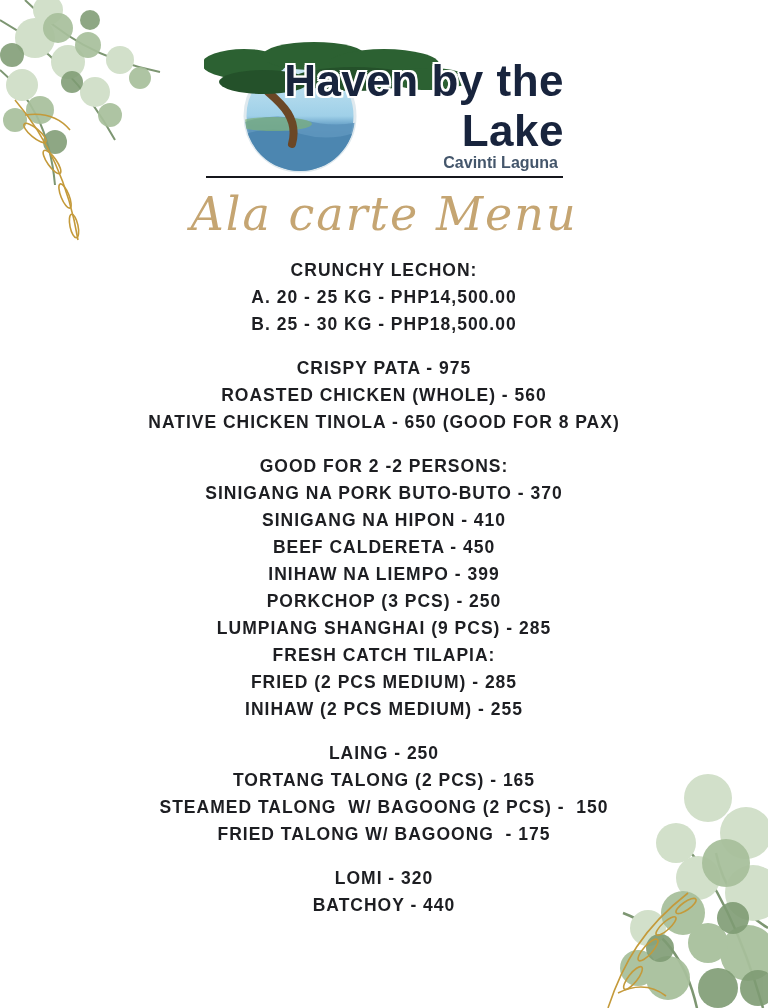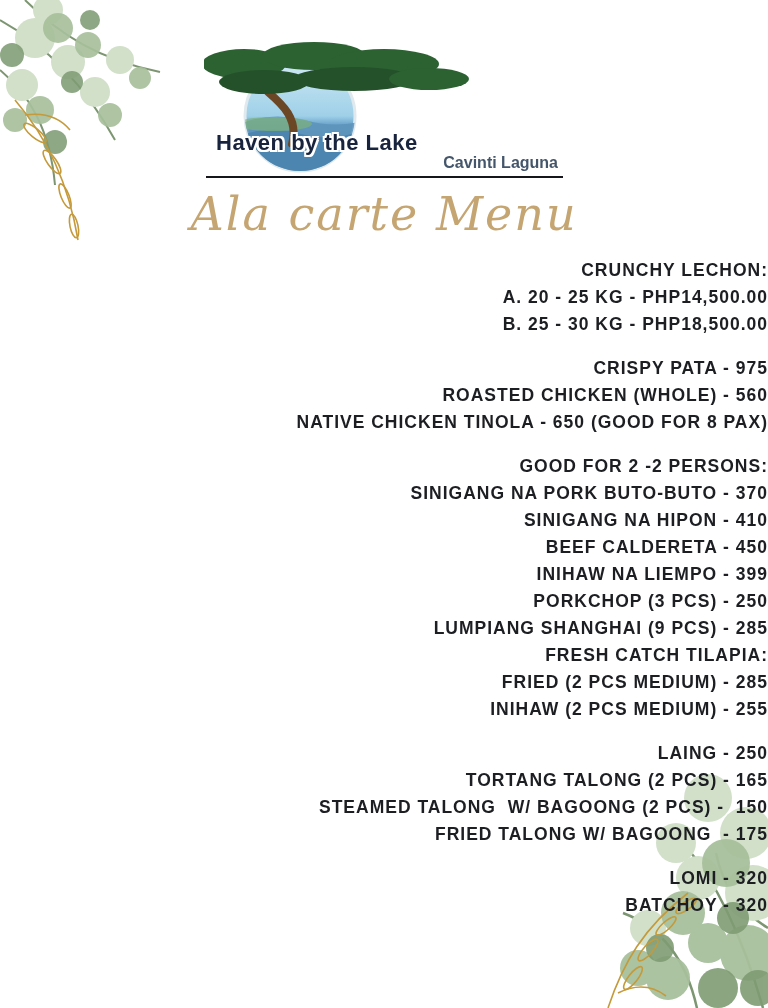--- a/index.html
+++ b/index.html
@@ -21,23 +21,23 @@
   
   .logo-block {
     position: relative;
     width: 360px;
     height: 138px;
     margin: 34px auto 0;
   }
   .logo-art { position: absolute; top: 0; left: 0; }
   .brand-name {
     position: absolute;
-    left: 12px; right: 0; bottom: 16px;
-    text-align: left;
-    font-size: 22px;
+    left: 0; right: 0; bottom: 16px;
+    text-align: right;
+    font-size: 44px;
     font-weight: 700;
     letter-spacing: 0.5px;
     color: var(--brand-navy, #18243d);
     text-shadow:
       -2px -2px 0 #fff, 2px -2px 0 #fff, -2px 2px 0 #fff, 2px 2px 0 #fff,
       0 -2px 0 #fff, 0 2px 0 #fff, -2px 0 0 #fff, 2px 0 0 #fff;
   }
   .brand-location {
     position: absolute;
     right: 6px; bottom: 0px;
@@ -65,21 +65,21 @@
   }
 
   .menu-body {
     margin-top: 16px;
     text-align: center;
     color: var(--menu-text, #1d1e22);
     font-weight: 700;
     font-size: 17.5px;
     letter-spacing: 1px;
   }
-  .menu-section { margin-bottom: 17px; text-align: right; }
+  .menu-section { margin-bottom: 17px; }
   .menu-line { line-height: 27px; white-space: pre; }
 
   .menu-note {
     margin-top: 16px;
     text-align: center;
     color: var(--menu-text, #1d1e22);
     font-weight: 700;
     font-style: italic;
     font-size: 18.5px;
     letter-spacing: 0.6px;
@@ -230,19 +230,19 @@
           <div class="menu-line">INIHAW (2 PCS MEDIUM) - 255</div>
         </div>
         <div class="menu-section">
           <div class="menu-line">LAING - 250</div>
           <div class="menu-line">TORTANG TALONG (2 PCS) - 165</div>
           <div class="menu-line">STEAMED TALONG  W/ BAGOONG (2 PCS) -  150</div>
           <div class="menu-line">FRIED TALONG W/ BAGOONG  - 175</div>
         </div>
         <div class="menu-section">
           <div class="menu-line">LOMI - 320</div>
-          <div class="menu-line">BATCHOY - 320</div>
+          <div class="menu-line">BATCHOY - 440</div>
         </div>
       </main>
 
 
   </div>
 </div>
 
 </body></html>

